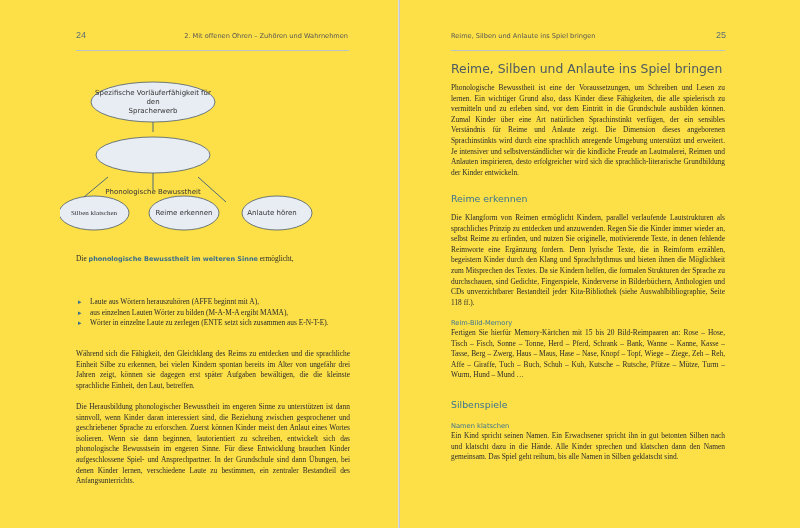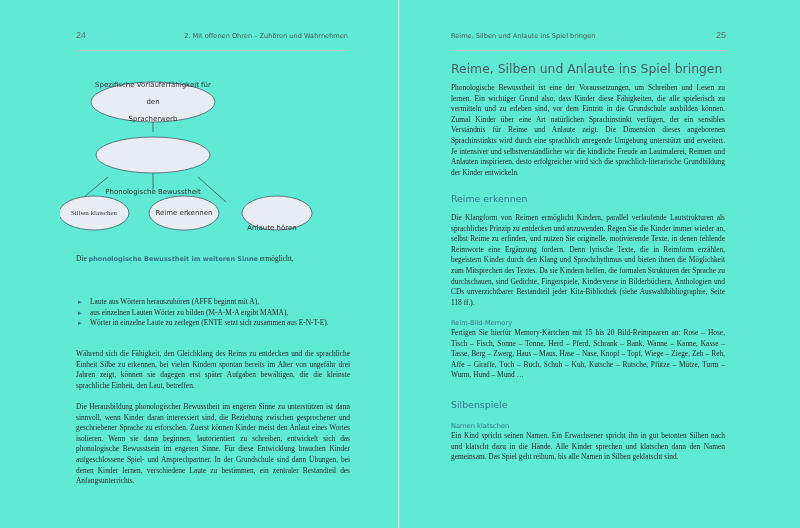--- a/index.html
+++ b/index.html
@@ -2,40 +2,40 @@
 <html><head>
 <meta charset="utf-8">
 <style>
   html, body { margin:0; padding:0; }
   body {
     width:800px; height:528px; overflow:hidden; position:relative;
     background:#fdfdfd;
     font-family:"Liberation Serif", serif;
     color:#2b2b2b;
   }
-  .page { position:absolute; top:0; height:528px; background:#5eead4; }
+  .page { position:absolute; top:0; height:528px; background:#fde047; }
   .page-left { left:0; width:400px; }
   .page-right { left:400px; width:400px; }
   .gutter {
     position:absolute; left:398px; top:0; width:3px; height:528px;
     background:linear-gradient(to right, #e8e8e8, #c8c8c8, #e8e8e8);
   }
   .running-head {
     position:absolute; top:32px; height:14px;
     font-family:"DejaVu Sans", sans-serif; font-size:6.6px; color:#555;
   }
   .running-head .num { font-family:"Liberation Sans", sans-serif; font-size:9px; color:#5b6e75; position:absolute; top:-2px; }
   .rule { position:absolute; top:50px; height:1px; background:#b9c5c9; }
 
   
   .diagram { position:absolute; left:60px; top:70px; width:300px; height:170px; }
   .diagram svg { position:absolute; left:0; top:0; }
   .node {
     position:absolute; display:flex; align-items:center; justify-content:center; text-align:center;
-    font-family:"DejaVu Sans", sans-serif; font-size:7px; color:#333; line-height:17px;
+    font-family:"DejaVu Sans", sans-serif; font-size:7px; color:#333; line-height:9px;
   }
 
   .body-text { position:absolute; font-size:7.4px; line-height:10.6px; text-align:justify; color:#2a2a2a; }
   .hl { font-family:"DejaVu Sans", sans-serif; font-size:6.5px; color:#3b6e8a; font-weight:bold; }
   ul.bul { list-style:none; margin:0; padding:0; }
   ul.bul li { position:relative; padding-left:14px; }
   ul.bul li::before { content:"\25B8"; position:absolute; left:2px; color:#3b6e8a; font-size:7px; }
 
   .h1 { position:absolute; font-family:"DejaVu Sans", sans-serif; font-size:12.4px; color:#4d5a60; font-weight:normal; }
   .h2 { position:absolute; font-family:"DejaVu Sans", sans-serif; font-size:9.4px; color:#3a7391; }
@@ -64,21 +64,21 @@
       <ellipse cx="124" cy="143" rx="35" ry="17" fill="#e8edf4" stroke="#4a5a66" stroke-width="0.8"></ellipse>
       <ellipse cx="217" cy="143" rx="35" ry="17" fill="#e8edf4" stroke="#4a5a66" stroke-width="0.8"></ellipse>
     </svg>
     <div class="node" style="left:31px;top:17px;width:124px;height:30px;flex-direction:column;">
       <span>Spezifische Vorläuferfähigkeit für den</span>
       <span>Spracherwerb</span>
     </div>
     <div class="node" style="left:36px;top:75px;width:114px;height:20px;margin-top:37px;">Phonologische Bewusstheit</div>
     <div class="node" style="left:-1px;top:133px;width:70px;height:20px;font-family:Liberation Serif, serif;">Silben klatschen</div>
     <div class="node" style="left:89px;top:133px;width:70px;height:20px;">Reime erkennen</div>
-    <div class="node" style="left:182px;top:148px;width:60px;height:20px;">Anlaute hören</div>
+    <div class="node" style="left:182px;top:133px;width:60px;height:20px;">Anlaute hören</div>
   </div>
 
   <div class="body-text" style="left:76px;top:254px;width:280px;text-align:left;">
     <p><span>Die </span><span class="hl">phonologische Bewusstheit im weiteren Sinne</span><span> ermöglicht,</span></p>
   </div>
 
   <div class="body-text" style="left:76px;top:297px;width:285px;text-align:left;">
     <ul class="bul">
       <li>Laute aus Wörtern herauszuhören (AFFE beginnt mit A),</li>
       <li>aus einzelnen Lauten Wörter zu bilden (M-A-M-A ergibt MAMA),</li>

